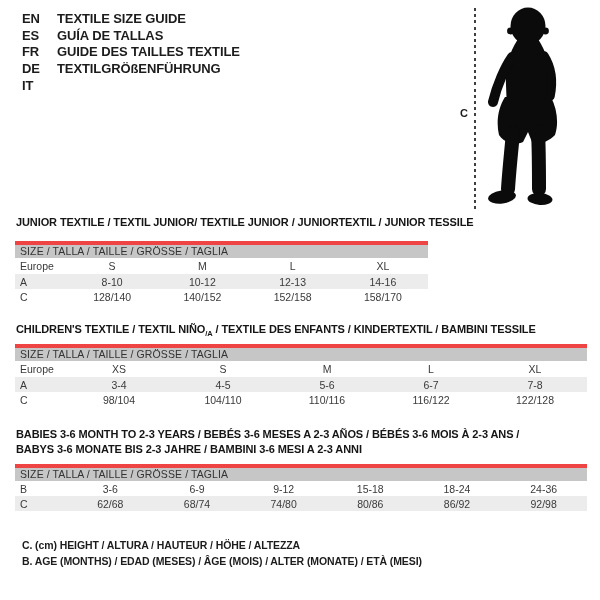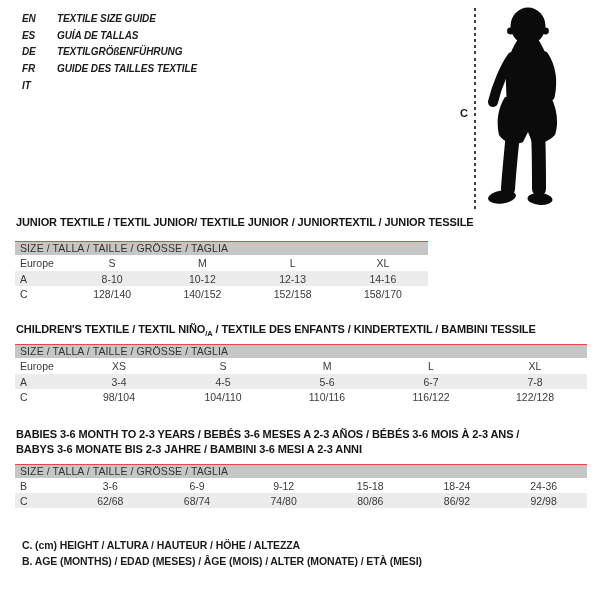--- a/index.html
+++ b/index.html
@@ -1,37 +1,37 @@
 <!DOCTYPE html>
 <html><head>
 <meta charset="utf-8">
 <style>
   html,body{margin:0;padding:0;}
   body{width:600px;height:600px;background:#fff;font-family:"Liberation Sans", sans-serif;}
   .page{position:relative;width:600px;height:600px;background:#ffffff;overflow:hidden;}
 
   
   .lang-block{position:absolute;left:22px;top:11px;}
-  .lang-row{display:flex;height:16.7px;line-height:16.7px;font-size:10px;font-weight:bold;color:#1c1c1c;letter-spacing:-0.1px;font-style:italic;}
+  .lang-row{display:flex;height:16.7px;line-height:16.7px;font-size:13px;font-weight:bold;color:#1c1c1c;letter-spacing:-0.1px;}
   .lang-code{width:35px;}
 
   
   .measure-line{position:absolute;left:474px;top:8px;width:2px;height:204px;
     background:repeating-linear-gradient(to bottom,#3f3f3f 0 3px,transparent 3px 6.2px);}
   .measure-label{position:absolute;left:455px;top:107px;width:18px;text-align:center;
     font-size:11px;font-weight:600;color:#1c1c1c;}
   .baby-svg{position:absolute;left:481px;top:5px;width:96px;height:206px;}
 
   
   .section{position:absolute;left:15px;}
   .sec-title{position:absolute;left:1px;top:0;font-size:11px;font-weight:bold;color:#151515;
     letter-spacing:-0.1px;white-space:nowrap;line-height:15px;}
   .sec-title .subsc{font-size:7.5px;position:relative;top:2.5px;}
   .tbl-wrap{position:absolute;left:0;}
-  .size-bar{background:#c5c6c5;border-top:1px solid #ef4444;height:13px;line-height:13px;
+  .size-bar{background:#c5c6c5;border-top:4px solid #ef4444;height:13px;line-height:13px;
     font-size:10.5px;color:#333;padding-left:5px;letter-spacing:0.1px;}
   table{border-collapse:collapse;table-layout:fixed;}
   td{font-size:10.5px;color:#3a3a3a;text-align:center;height:15px;padding:0;white-space:nowrap;}
   tr.hdr td{height:16px;margin-left:44px;}
   td.lab{text-align:left;padding-left:5px;}
   tr.stripe{background:#ececec;}
   .junior-table{width:413px;} .junior-table col.labcol{width:52px;}
   .kids-table{width:572px;}   .kids-table col.labcol{width:52px;}
   .baby-table{width:572px;}   .baby-table col.labcol{width:52px;}
 
@@ -47,26 +47,26 @@
   <div class="lang-block">
     <div class="lang-row">
       <span class="lang-code">EN</span>
       <span class="lang-label">TEXTILE SIZE GUIDE</span>
     </div>
     <div class="lang-row">
       <span class="lang-code">ES</span>
       <span class="lang-label">GUÍA DE TALLAS</span>
     </div>
     <div class="lang-row">
+      <span class="lang-code">FR</span>
+      <span class="lang-label">GUIDE DES TAILLES TEXTILE</span>
+    </div>
+    <div class="lang-row">
       <span class="lang-code">DE</span>
       <span class="lang-label">TEXTILGRÖßENFÜHRUNG</span>
-    </div>
-    <div class="lang-row">
-      <span class="lang-code">FR</span>
-      <span class="lang-label">GUIDE DES TAILLES TEXTILE</span>
     </div>
     <div class="lang-row">
       <span class="lang-code">IT</span>
     </div>
   </div>
 
   <div class="measure-line"></div>
   <div class="measure-label">C</div>
   <svg class="baby-svg" viewBox="0 0 96 206" aria-hidden="true">
     <g fill="#0b0b0b" stroke="none">

